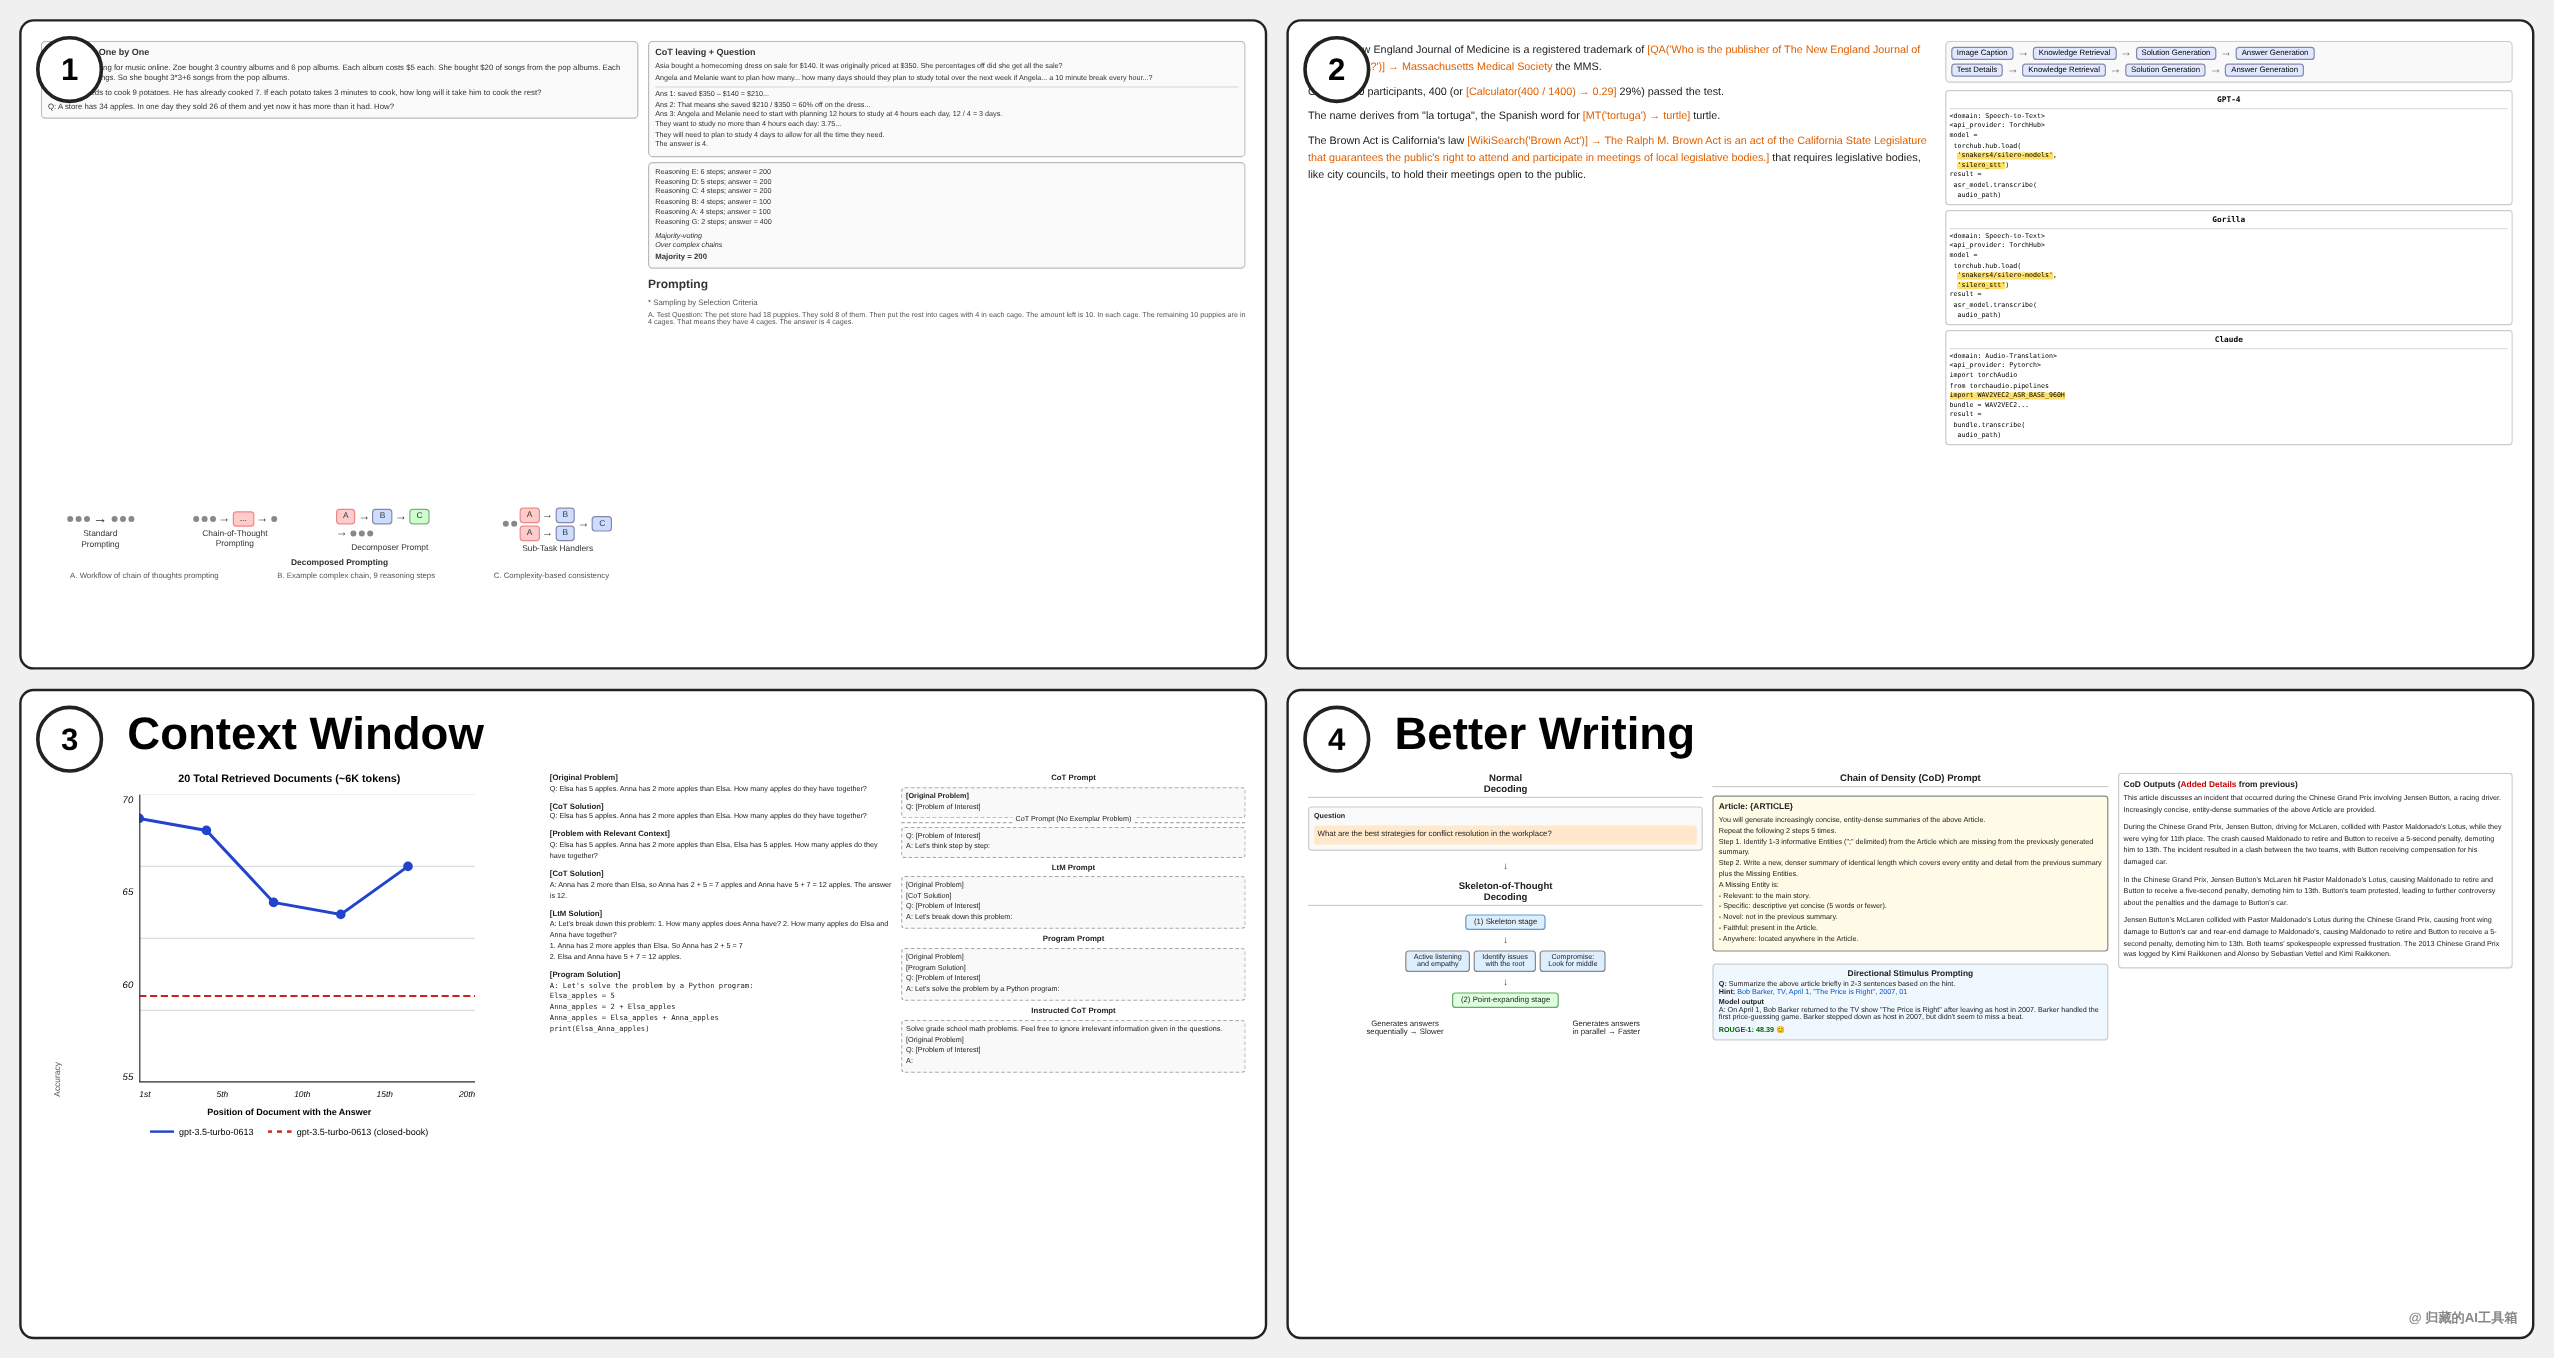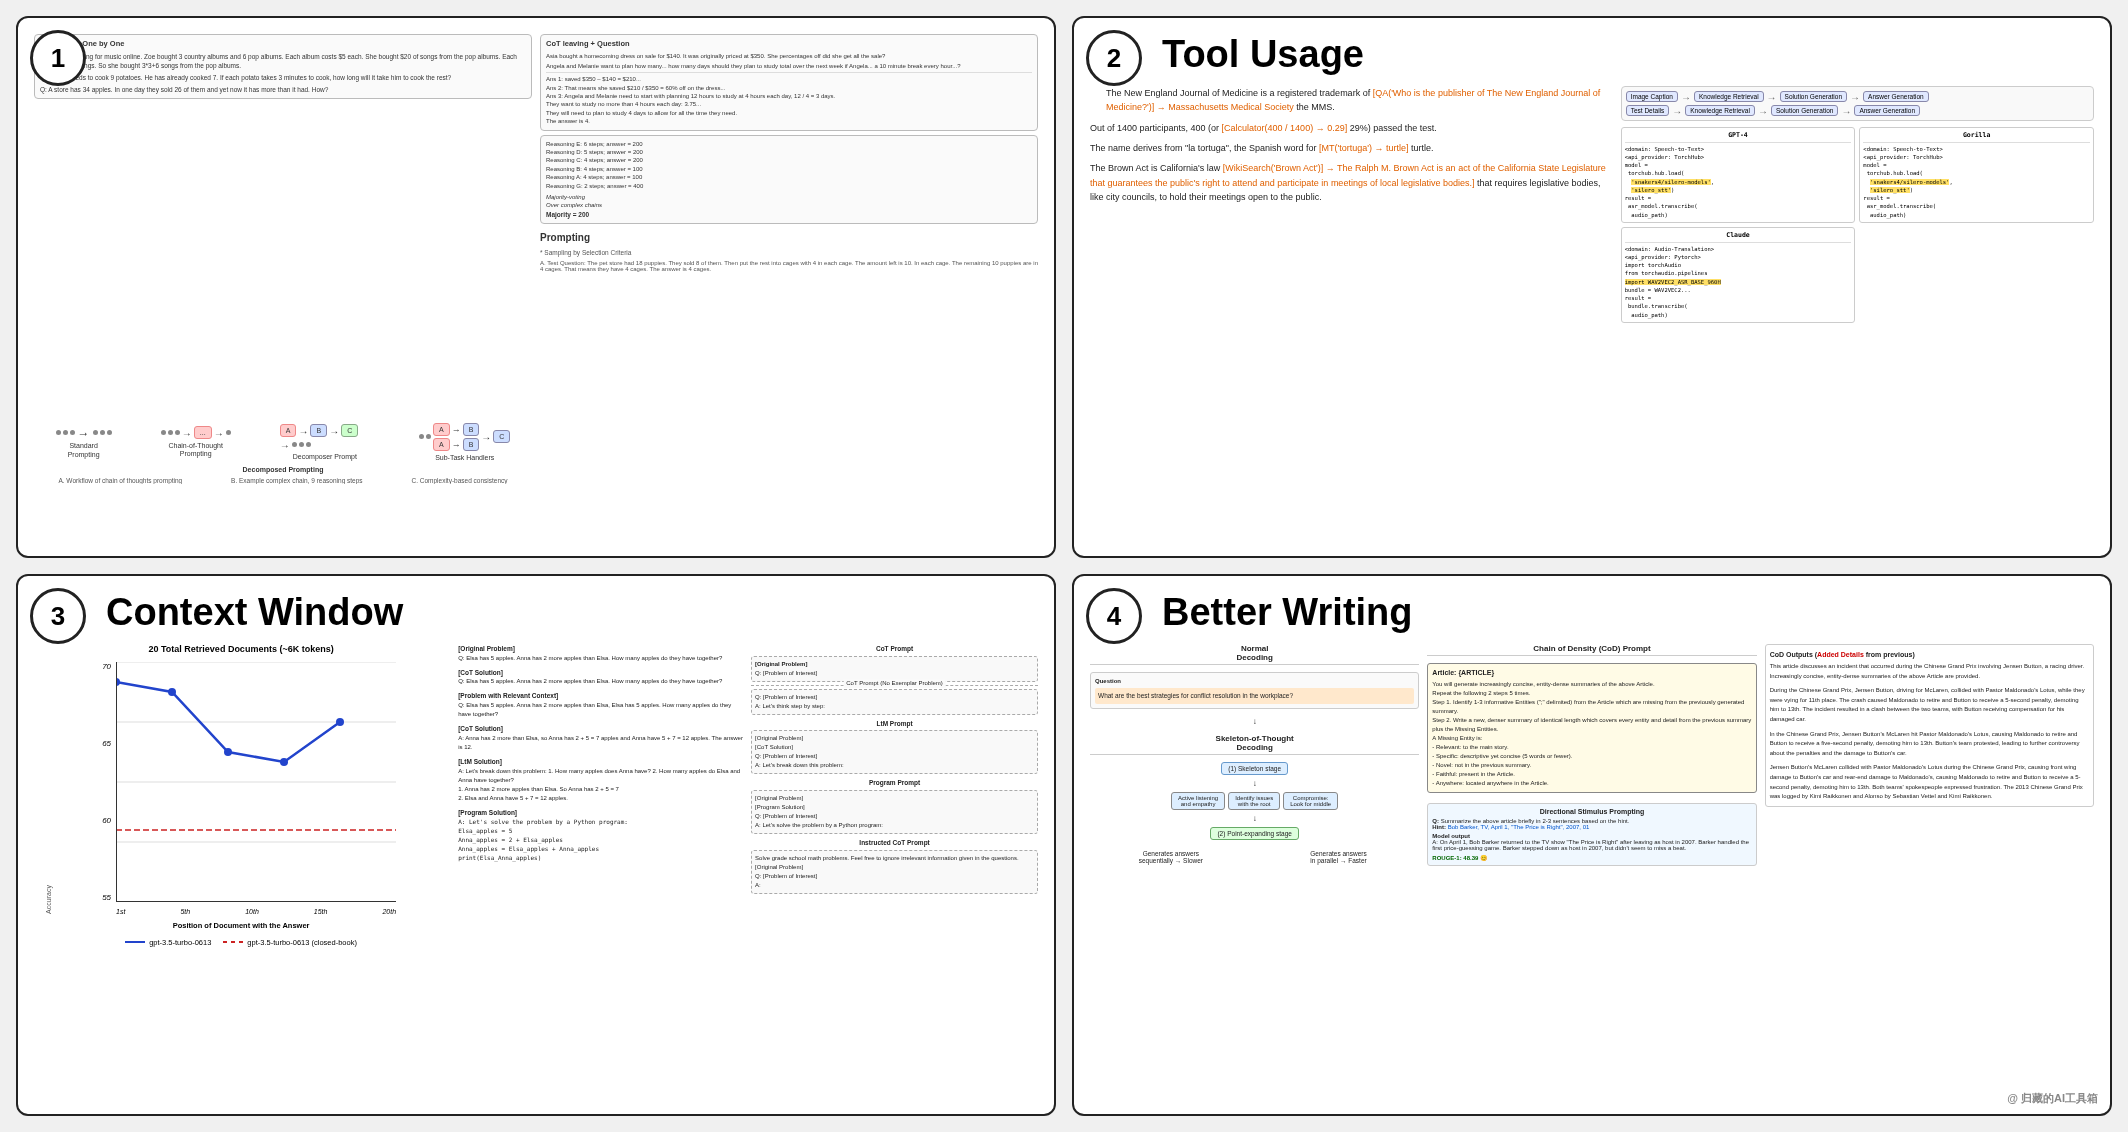--- a/index.html
+++ b/index.html
@@ -174,21 +174,21 @@
     .pipe-node {
       background: #e0e8ff;
       border: 1px solid #88a;
       border-radius: 3px;
       padding: 1px 4px;
       font-size: 6.5px;
     }
     .pipe-arrow { font-size: 10px; color: #666; }
     .code-grid {
       display: grid;
-      grid-template-columns: 1fr 1fr;
+      grid-template-columns: 1fr;
       gap: 4px;
     }
     .code-block {
       border: 1px solid #ccc;
       border-radius: 3px;
       padding: 3px;
       font-size: 5.5px;
       font-family: monospace;
       background: #fff;
       line-height: 1.5;
@@ -497,21 +497,20 @@
 
         <div style="font-size:6.5px; color:#555; margin-top:2px;">* Sampling by Selection Criteria</div>
         <div style="font-size:6px; color:#555;">A. Test Question: The pet store had 18 puppies. They sold 8 of them. Then put the rest into cages with 4 in each cage. The amount left is 10. In each cage. The remaining 10 puppies are in 4 cages. That means they have 4 cages. The answer is 4 cages.</div>
       </div>
     </div>
   </div>
 </div>
 
 <div class="card">
   <div class="card-number">2</div>
-  <div class="card-title">Tool Usage</div>
   <div class="card-content">
     <div class="card2-inner">
 
       <div class="card2-left">
         <p style="margin-bottom:6px;margin-left:16px;">
           The New England Journal of Medicine is a registered trademark of
           <span class="highlight-orange">[QA('Who is the publisher of The New England Journal of Medicine?')] → Massachusetts Medical Society</span>
           the MMS.
         </p>
         <p style="margin-bottom:6px;">

